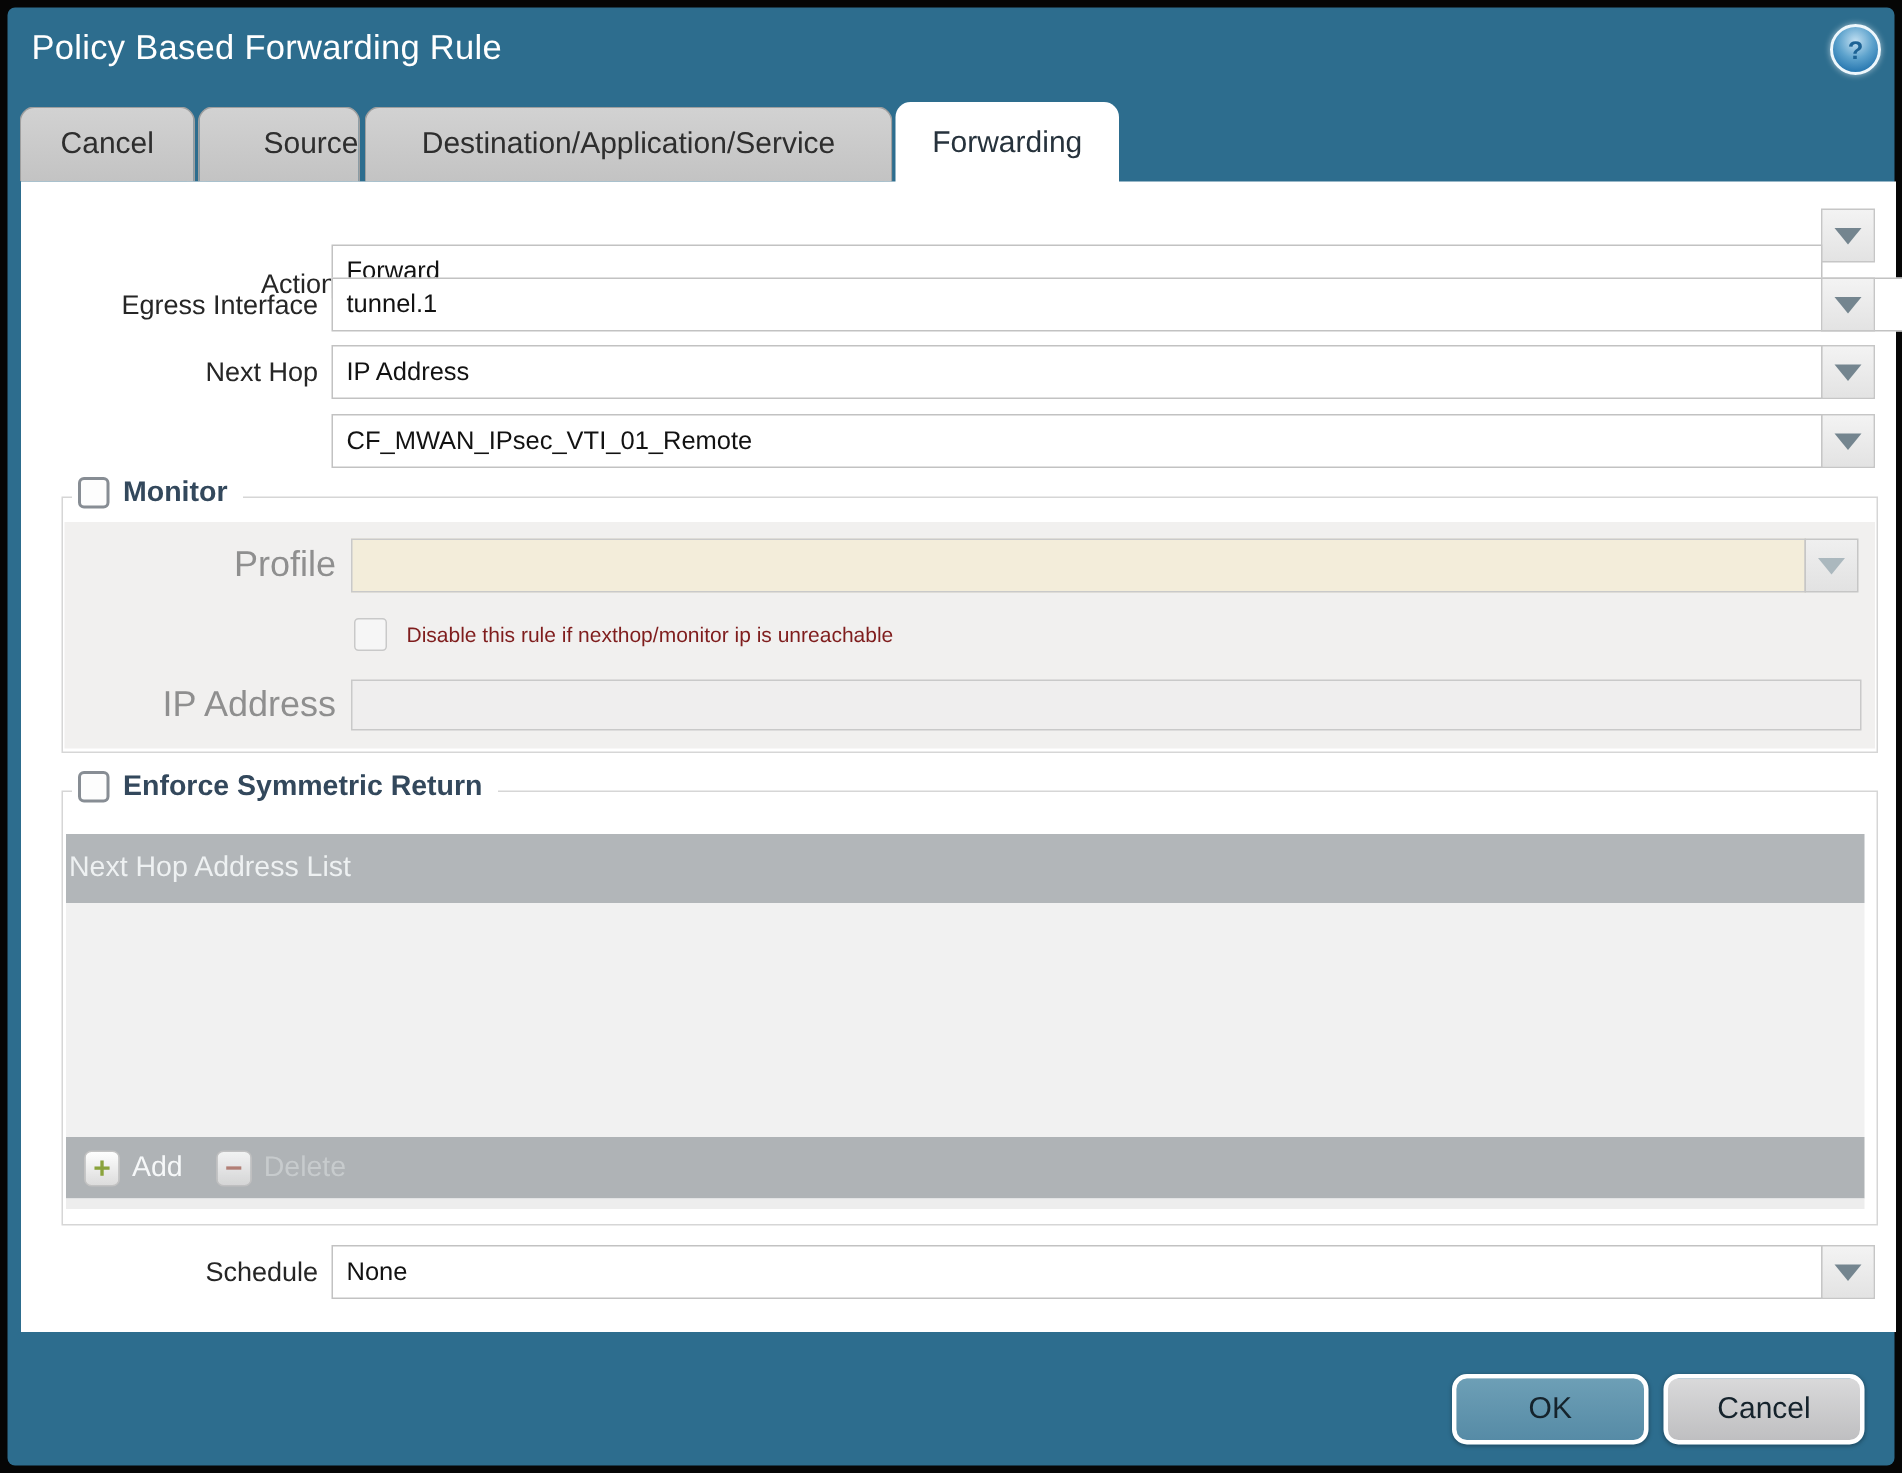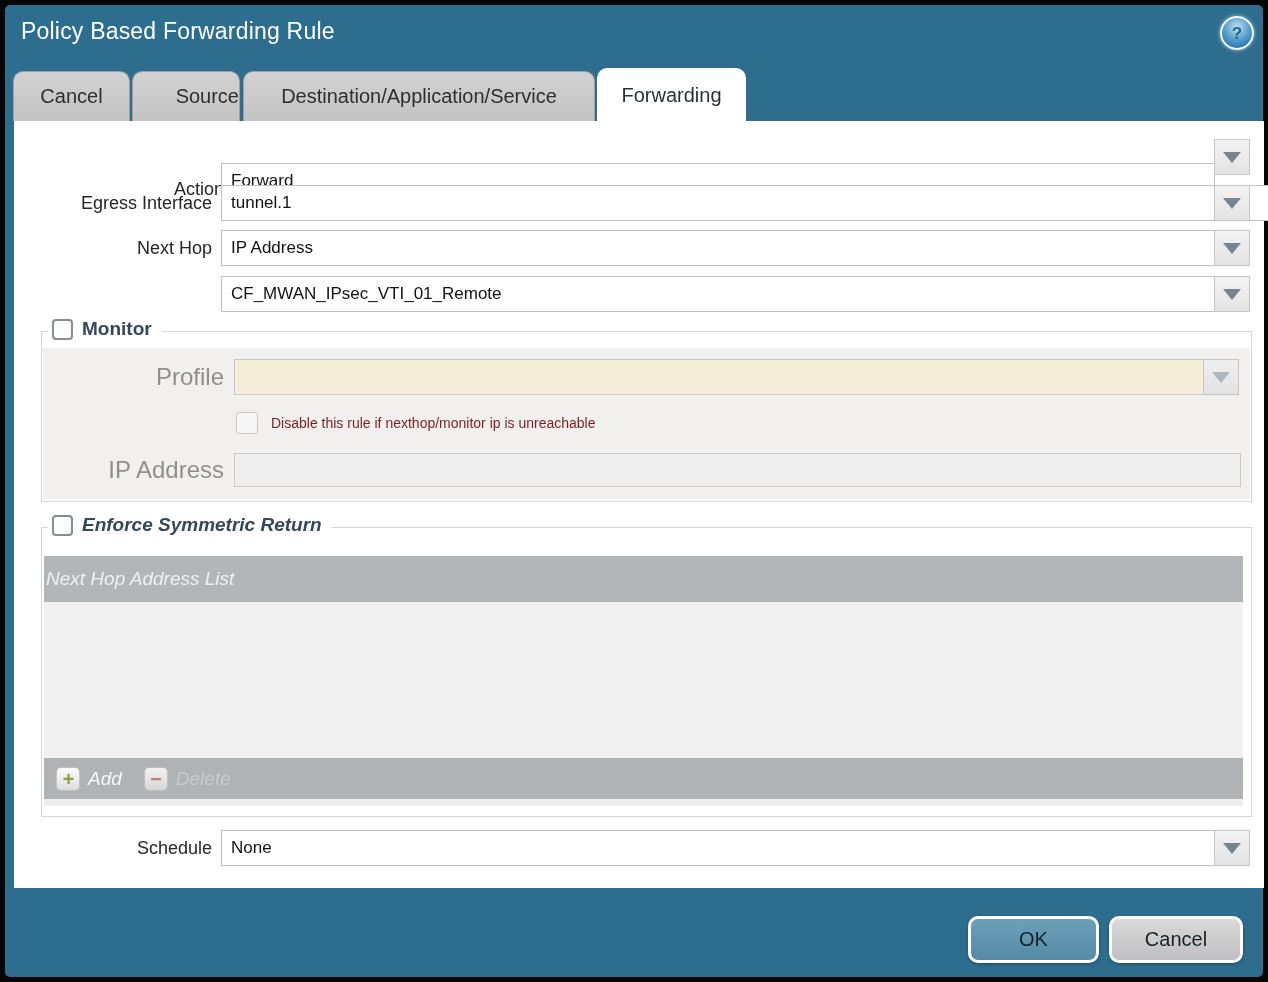--- a/index.html
+++ b/index.html
@@ -27,21 +27,21 @@
   .flabel{position:absolute;height:36px;line-height:36px;text-align:right;color:#262626;font-size:18px;}
   .combo{position:absolute;height:36px;background:#ffffff;border:1px solid #c2c2c2;box-sizing:border-box;
          font-size:17px;color:#121212;line-height:34px;padding-left:9px;cursor:pointer;}
   .dbtn{position:absolute;width:36px;height:36px;background:linear-gradient(#f3f3f3,#e3e3e3);
         border:1px solid #c6c6c6;box-sizing:border-box;display:flex;align-items:center;justify-content:center;cursor:pointer;}
   .tri{width:0;height:0;border-left:9px solid transparent;border-right:9px solid transparent;border-top:11px solid #74858f;}
   .tri.dis{border-top-color:#abb8be;}
 
   
   .fieldset{position:absolute;border:1px solid #d6d6d6;box-sizing:border-box;}
-  .legend{position:absolute;top:-14px;left:6px;background:#ffffff;padding:0 10px 0 4px;display:flex;align-items:flex-end;gap:9px;}
+  .legend{position:absolute;top:-14px;left:6px;background:#ffffff;padding:0 10px 0 4px;display:flex;align-items:flex-start;gap:9px;}
   .legend .cb{width:21px;height:21px;background:#fdfdfd;border:2px solid #878d94;border-radius:4px;box-sizing:border-box;cursor:pointer;}
   .legend .lg{color:#33485c;font-size:19px;font-weight:bold;}
 
   .greybox{position:absolute;left:1px;right:1px;top:16px;bottom:2px;background:#f1f0ef;}
   .glabel{position:absolute;height:36px;line-height:36px;text-align:right;color:#8f8f8f;font-size:24px;}
   .dfield{position:absolute;box-sizing:border-box;border:1px solid #c9c9c9;}
   .cb-dis{position:absolute;width:22px;height:22px;background:#f6f6f6;border:1px solid #c9c9c9;border-radius:3px;box-sizing:border-box;}
   .dtext{position:absolute;color:#7f1d1d;font-size:14px;}
 
   
@@ -138,21 +138,21 @@
           <div class="tri dis"></div>
         </div>
 
         <div class="cb-dis" style="left:194px;top:80px;"></div>
         <div class="dtext" style="left:229px;top:83px;">Disable this rule if nexthop/monitor ip is unreachable</div>
 
         <div class="glabel" style="left:0;width:182px;top:121px;height:34px;line-height:34px;">IP Address</div>
         <div class="dfield" style="left:192px;top:121px;width:1007px;height:34px;background:#efeeee;"></div>
       </div>
 
-      <div class="fieldset" style="left:27px;top:406px;width:1211px;height:290px;font-style:italic;">
+      <div class="fieldset" style="left:27px;top:406px;width:1211px;height:290px;">
         <div class="legend">
           <div class="cb"></div>
           <div class="lg">Enforce Symmetric Return</div>
         </div>
 
         <div class="tbl">
           <div class="thead">Next Hop Address List</div>
           <div class="tbody"></div>
           <div class="tfoot">
             <div class="tbtn">

